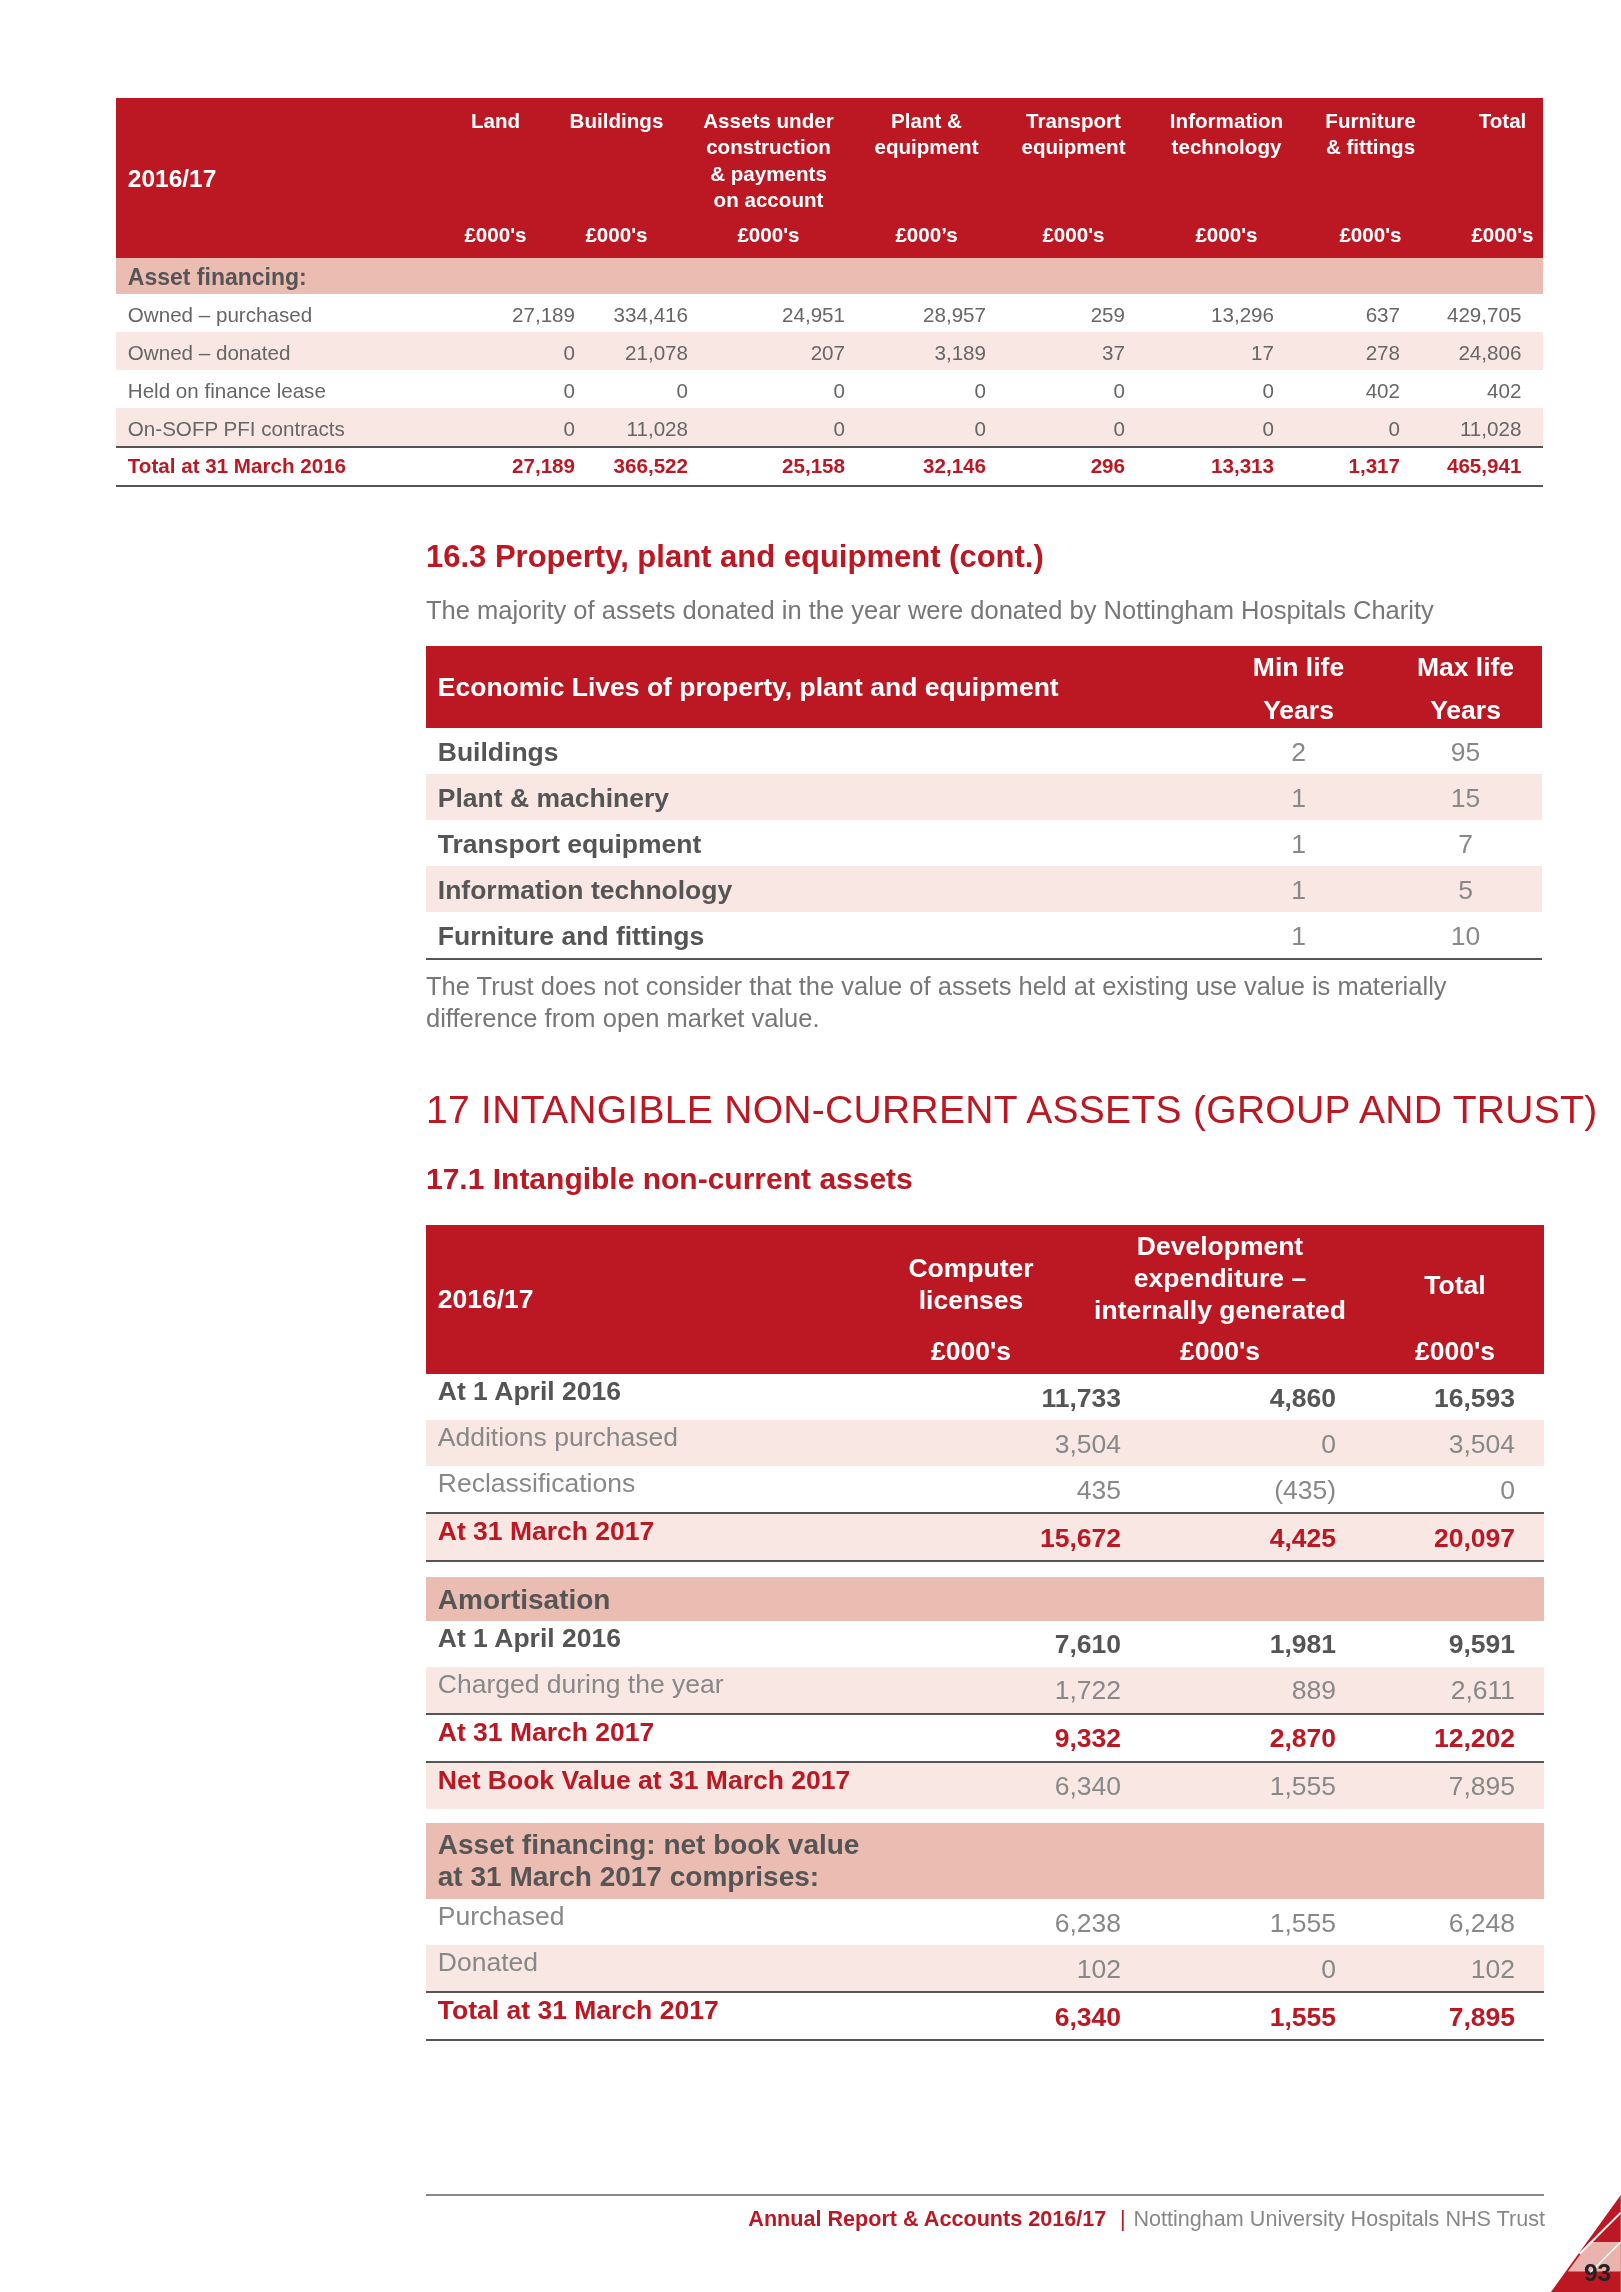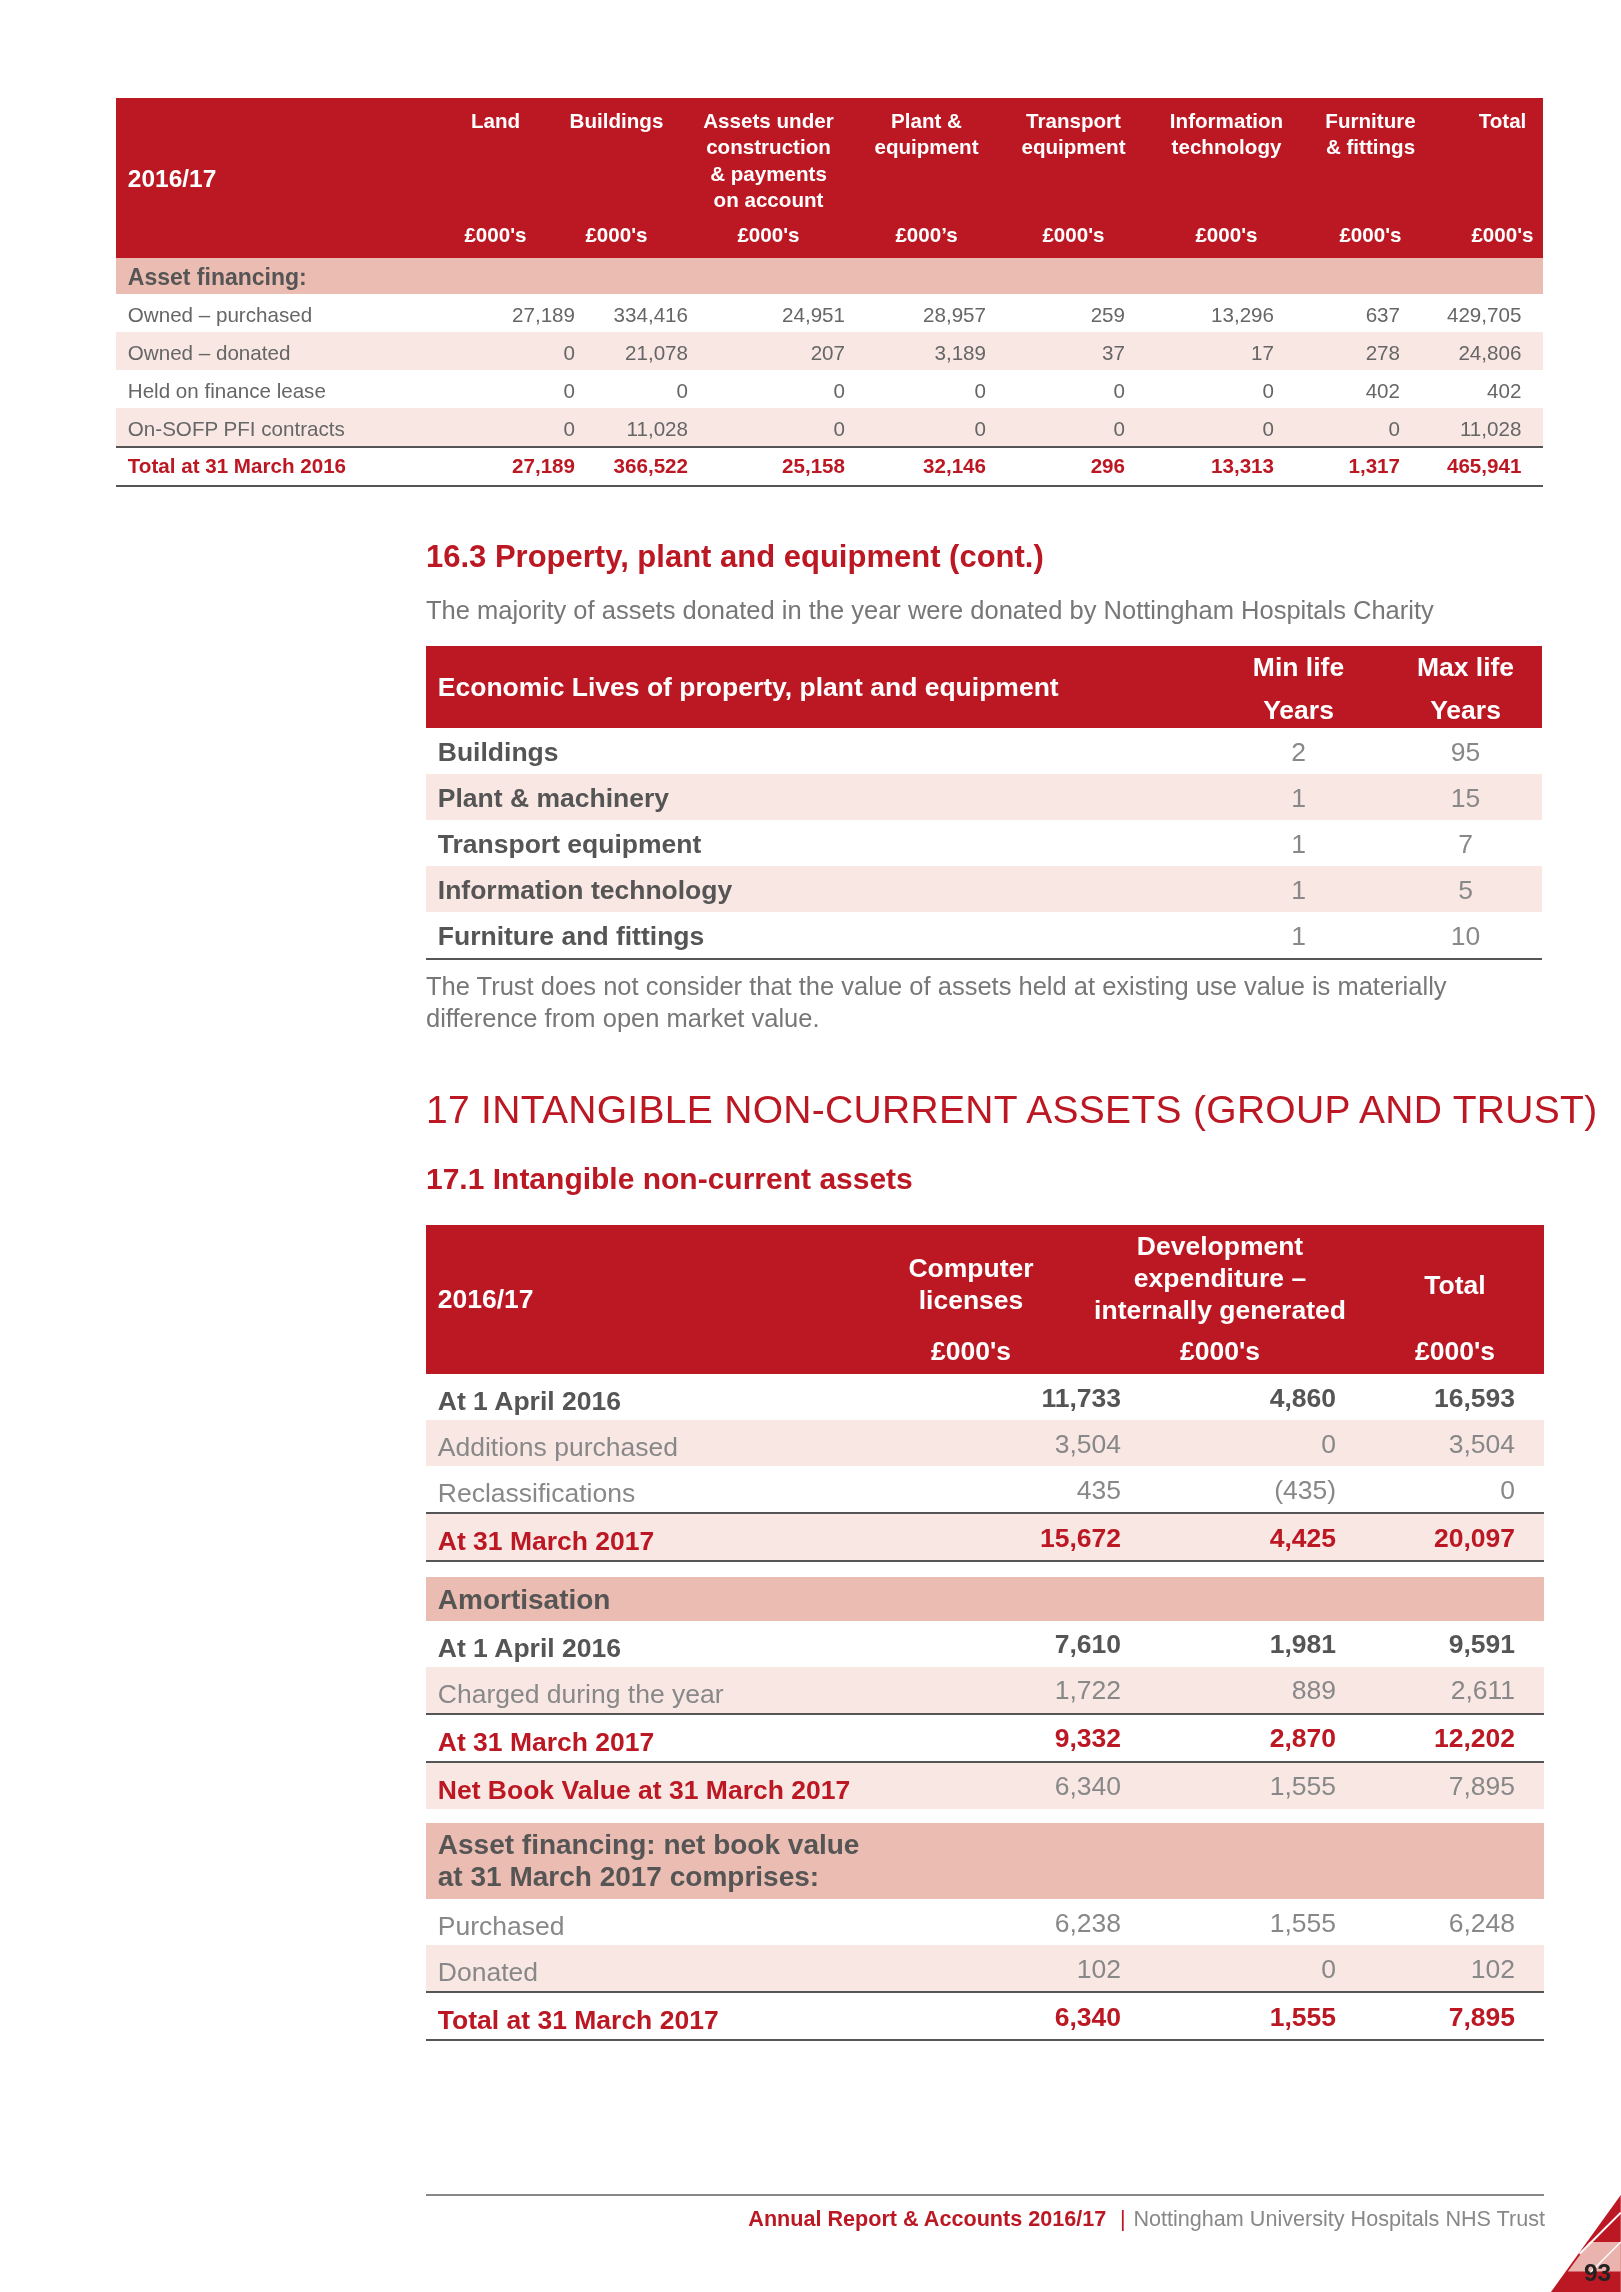--- a/index.html
+++ b/index.html
@@ -36,21 +36,21 @@
   .t2-row .v { position:absolute; top:8.8px; text-align:center; color:#888; font-weight:300; }
   .t2-bottom { border-bottom:2.9px solid #555; }
 
   
   #t3 { left:426px; top:1225px; width:1118px; }
   .t3-head { background:#bc1823; color:#fff; height:149px; position:relative; font-weight:bold; font-size:26.5px; }
   .t3-head .year { position:absolute; left:11.8px; top:59px; }
   .t3-head .c { position:absolute; text-align:center; line-height:32px; }
   .t3-row { height:46px; position:relative; font-size:26.5px; }
   .t3-row.alt { background:#f8e7e3; }
-  .t3-row .lbl { position:absolute; left:11.8px; top:12px;text-align:right; }
+  .t3-row .lbl { position:absolute; left:11.8px; top:2px;text-align:right; }
   .t3-row .v { position:absolute; top:8.8px; text-align:right; }
   .t3-row.bold { color:#555; font-weight:bold; }
   .t3-row.light { color:#888; font-weight:300; }
   .t3-row.red { color:#bc1823; font-weight:bold; }
   .t3-row.mixed .lbl { color:#bc1823; font-weight:bold; }
   .t3-row.mixed .v { color:#888; font-weight:300; }
   .bt { border-top:2.9px solid #555; }
   .bb { border-bottom:2.9px solid #555; }
   .t3-sec { background:#ebbcb1; position:relative; font-size:28px; font-weight:bold; color:#555; }
   .gap { height:14.7px; }

